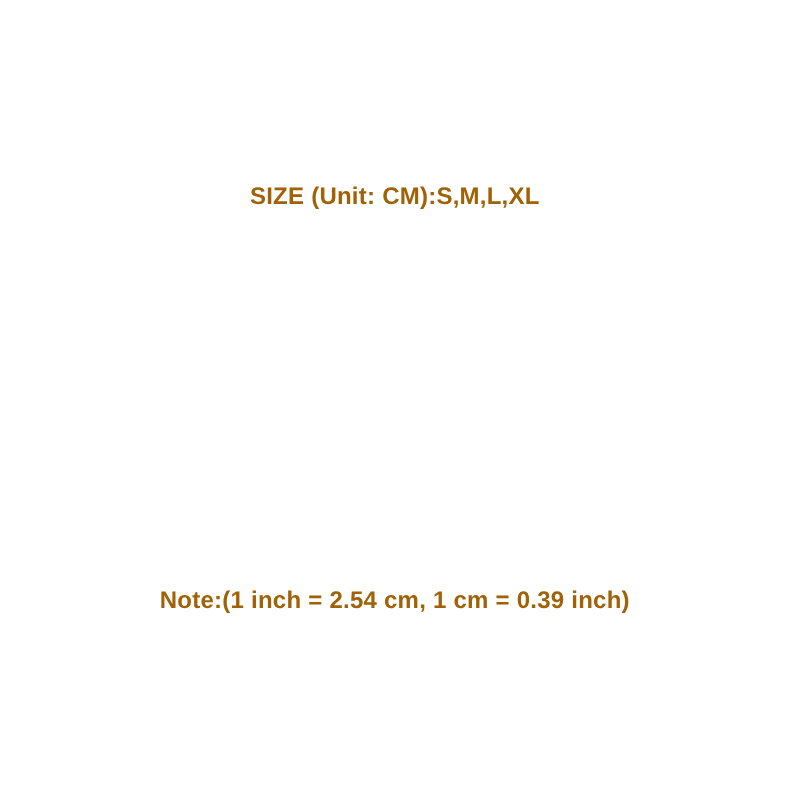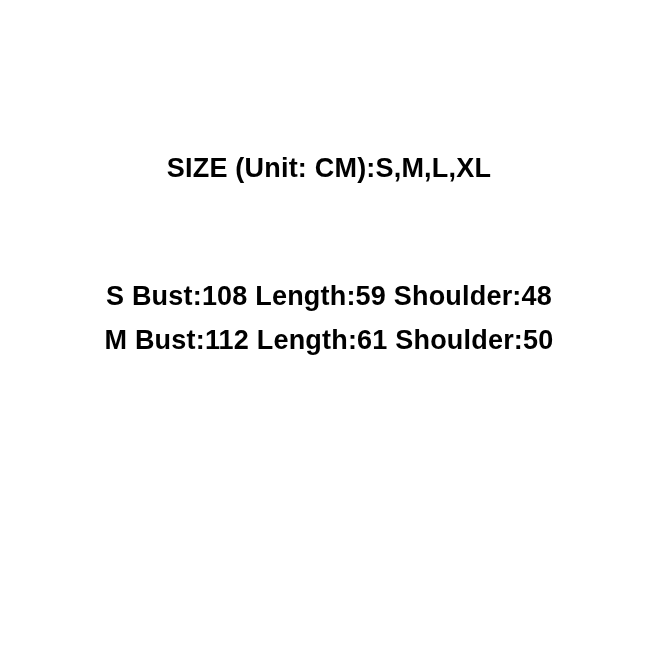--- a/index.html
+++ b/index.html
@@ -15,37 +15,36 @@
     width: 658px;
     height: 658px;
     background: #ffffff;
   }
   .text-line {
     position: absolute;
     left: 0;
     width: 658px;
     text-align: center;
     font-weight: bold;
-    font-size: 27px;
-    color: #000000;
+    font-size: 20px;
+    color: #a16207;
     letter-spacing: 0.2px;
     white-space: nowrap;
   }
   .line-title   { top: 153px; }
   .line-size-xs { top: 238px; }
   .line-size-s  { top: 281px; }
   .line-size-m  { top: 325px; }
   .line-washing { top: 408px; }
   .line-note    { top: 490px; }
 </style>
 </head>
 <body>
 
 <div class="canvas">
   <div class="text-line line-title">SIZE (Unit: CM):S,M,L,XL</div>
 
 
-  <div class="text-line line-size-s">S Bust:108 Length:59 Shoulder:48</div>
-
-  <div class="text-line line-size-m">M Bust:112 Length:61 Shoulder:50</div>
 
 
+
+  <div class="text-line line-note">Note:(1 inch = 2.54 cm, 1 cm = 0.39 inch)</div>
 </div>
 
 </body></html>

